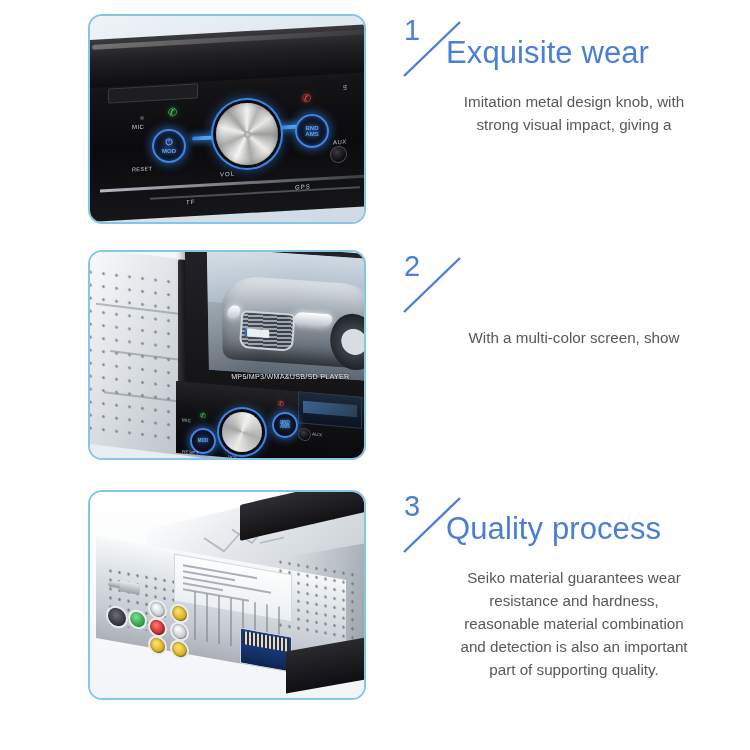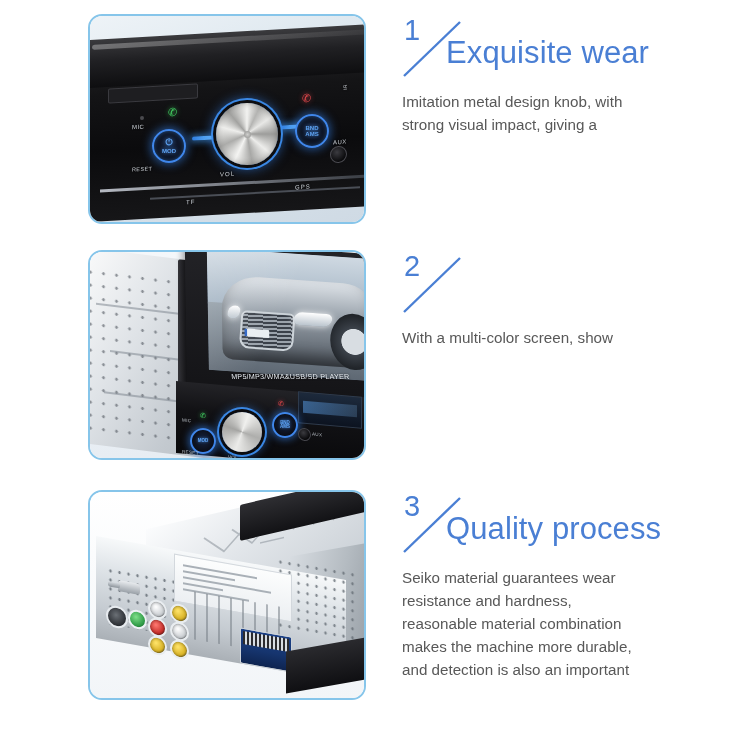--- a/index.html
+++ b/index.html
@@ -90,21 +90,21 @@
     white-space: nowrap;
     line-height: 1.1;
   }
   .desc {
     margin: 0;
     padding: 0 0 0 4px;
     font-size: 15.2px;
     line-height: 1.52;
     color: #585858;
   }
-  .desc span { display: block; }
+  .desc span { display: block; text-align: center; }
 
   
   .p1-bg {
     position: absolute;
     inset: 0;
     background: linear-gradient(160deg,#eef3f7 0%,#dbe6ee 40%,#cfdae4 100%);
   }
   .p1-body {
     position: absolute;
     left: -6px; top: 22px;
@@ -810,19 +810,19 @@
         <span class="num">3</span>
         <svg class="slash" viewBox="0 0 64 62">
           <line x1="4" y1="58" x2="60" y2="4"></line>
         </svg>
         <span class="title">Quality process</span>
       </div>
       <p class="desc">
         <span>Seiko material guarantees wear</span>
         <span>resistance and hardness,</span>
         <span>reasonable material combination</span>
-        <span>makes the machine more durable,</span>
         <span>and detection is also an important</span>
+        <span>part of supporting quality.</span>
       </p>
     </div>
   </section>
 
 </div>
 
 </body></html>

